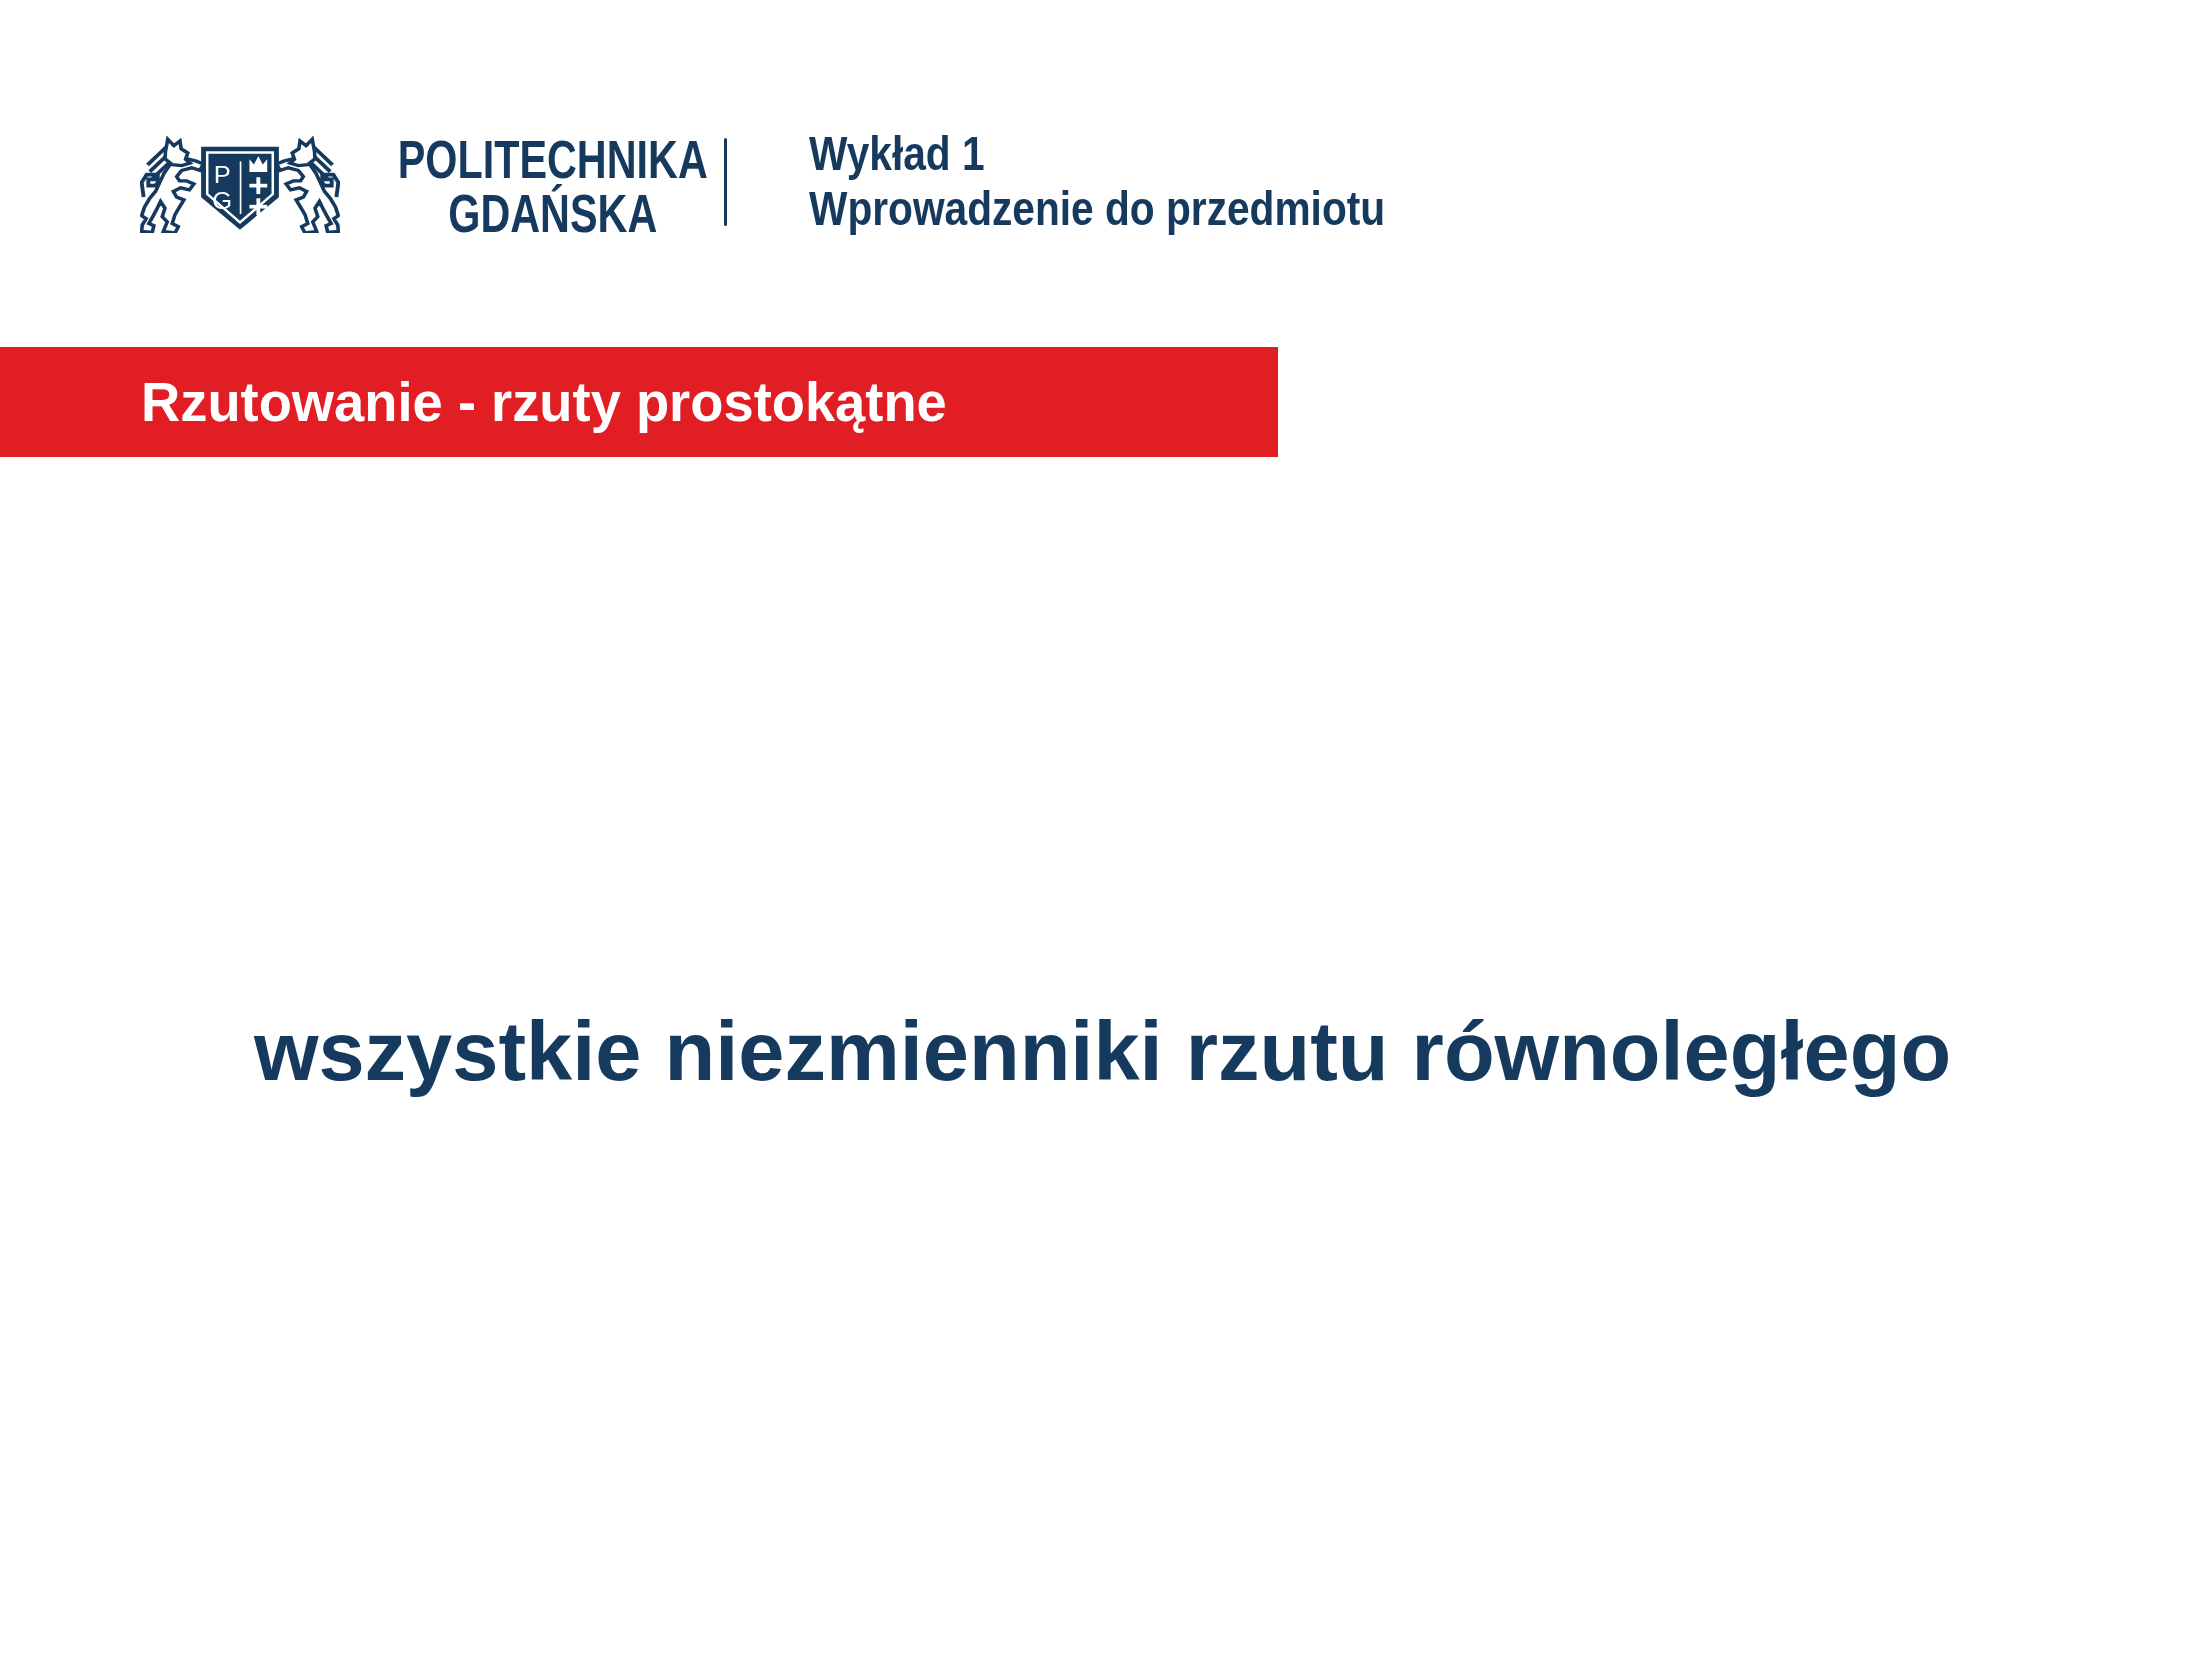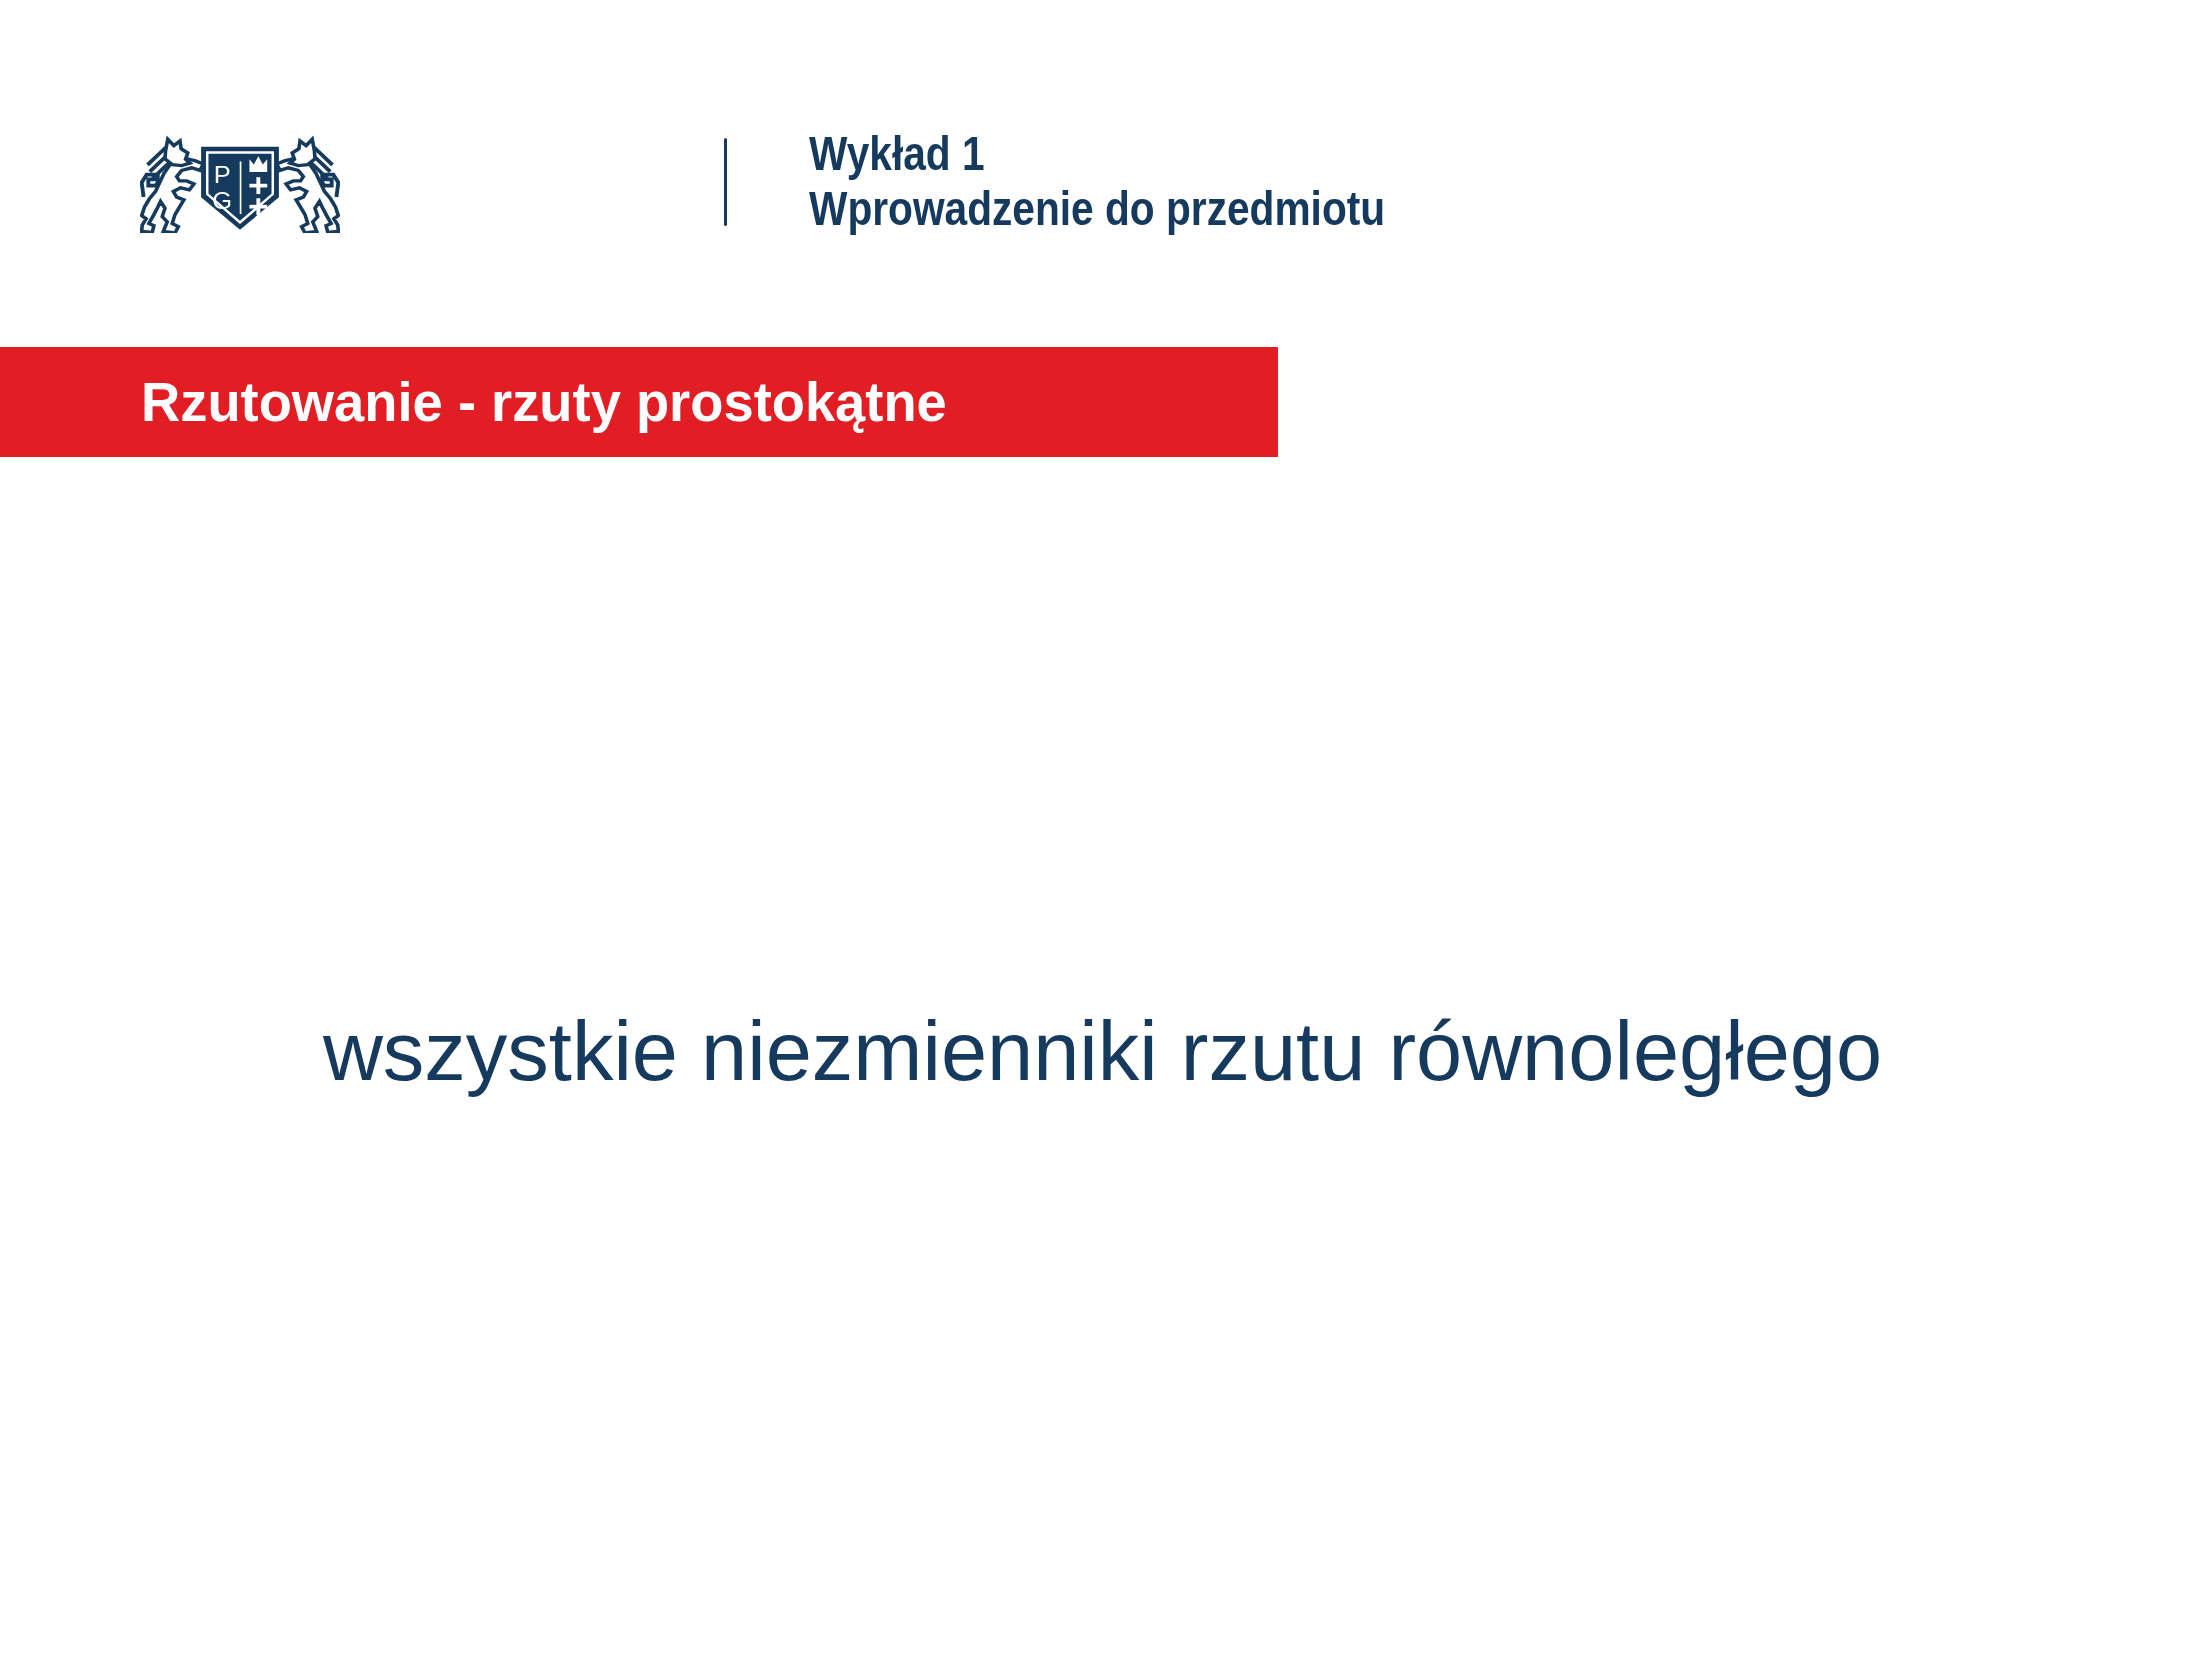--- a/index.html
+++ b/index.html
@@ -76,21 +76,21 @@
     transform-origin:left center;
   }
 
   
   .main-title{
     position:absolute;left:0;top:1002px;
     width:2205px;
     margin:0;
     text-align:center;
     color:var(--navy);
-    font-weight:normal;
+    font-weight:bold;
     font-size:83px;line-height:100px;
     white-space:nowrap;
   }
 
   
   .crest .ln{stroke:var(--navy);stroke-width:7;fill:none;stroke-linejoin:miter;stroke-linecap:square;}
   .crest .body{fill:var(--white);stroke:var(--navy);stroke-width:6.5;stroke-linejoin:miter;}
   .crest .shield{fill:var(--navy);}
   .crest .inner{fill:none;stroke:var(--white);stroke-width:4.5;}
   .crest .wfill{fill:var(--white);}
@@ -130,20 +130,26 @@
         <rect class="wfill" x="209.5" y="84" width="7" height="32"></rect>
         <rect class="wfill" x="197" y="96.5" width="32" height="7"></rect>
       </g>
       <g>
         <rect class="wfill" x="209.5" y="124" width="7" height="32"></rect>
         <rect class="wfill" x="197" y="136.5" width="32" height="7"></rect>
       </g>
     </g>
   </svg>
 
+  <div class="uni-name">
+    <span class="squeeze">
+      <span>POLITECHNIKA</span><br>
+      <span>GDAŃSKA</span>
+    </span>
+  </div>
 
   <div class="header-divider"></div>
 
   <div class="lecture-info">
     <span class="squeeze">
       <span>Wykład 1</span><br>
       <span>Wprowadzenie do przedmiotu</span>
     </span>
   </div>
 

